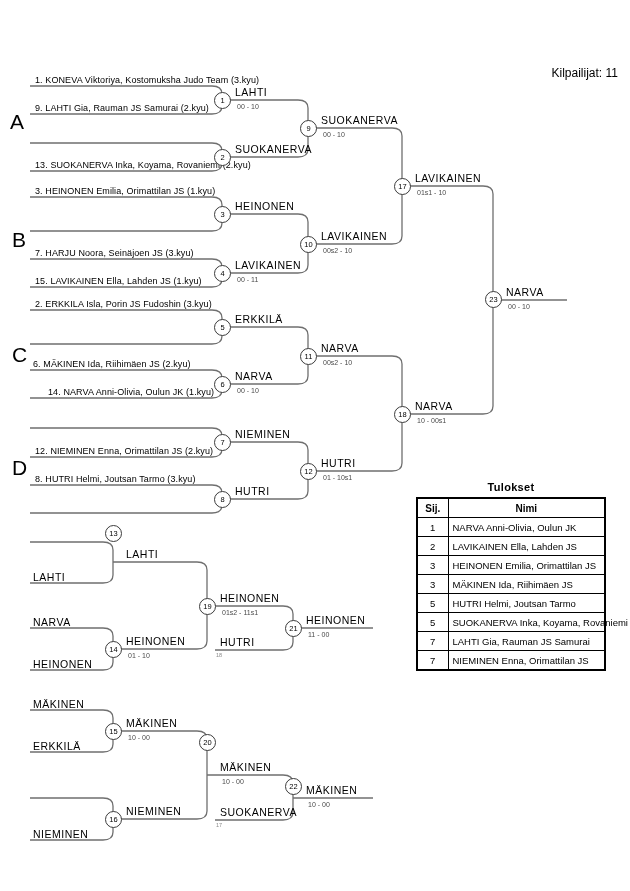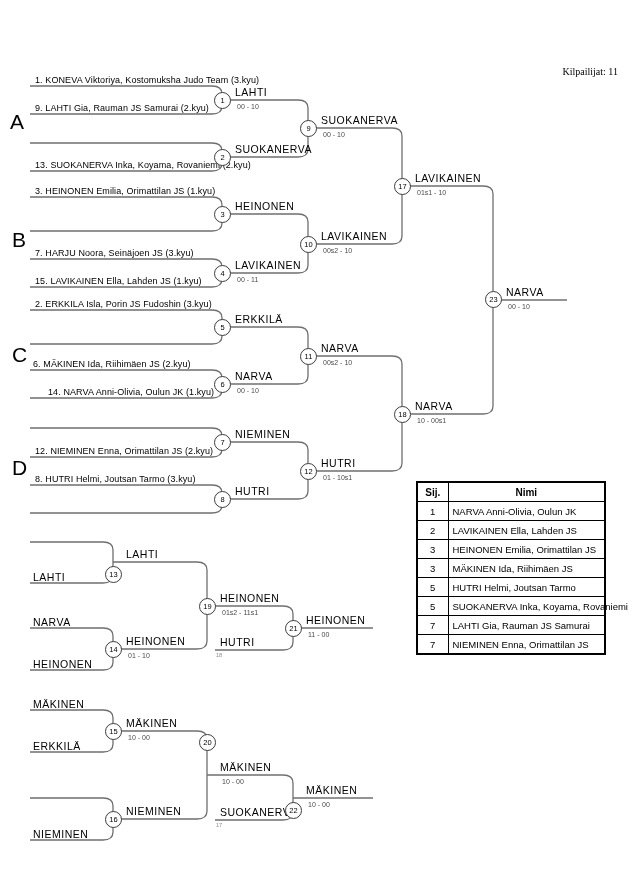--- a/index.html
+++ b/index.html
@@ -1,20 +1,20 @@
 <!DOCTYPE html>
 <html><head>
 <meta charset="utf-8">
 <style>
   html,body{margin:0;padding:0;background:#fff;}
   .page{position:relative;width:630px;height:891px;background:#fff;overflow:hidden;
         font-family:"Liberation Sans","DejaVu Sans",sans-serif;color:#000;}
   .title{position:absolute;left:0;top:36px;width:630px;text-align:center;
          font-size:21px;font-weight:bold;white-space:pre;letter-spacing:.3px;}
-  .competitors{position:absolute;right:12px;top:66px;font-size:10px;font-family:Liberation Serif, serif;}
+  .competitors{position:absolute;right:12px;top:66px;font-size:12px;}
   svg.lines{position:absolute;left:0;top:0;}
   .grp{position:absolute;font-size:21px;letter-spacing:.5px;}
   .seed{position:absolute;font-size:9px;white-space:pre;letter-spacing:.1px;}
   .mc{position:absolute;width:15px;height:15px;border:1px solid #3c3c3c;border-radius:50%;
       background:#fff;font-size:7.5px;line-height:15px;text-align:center;z-index:3;}
   .wl{position:absolute;font-size:10.5px;letter-spacing:.5px;white-space:pre;z-index:2;}
   .sc{position:absolute;font-size:7px;color:#4a4a4a;white-space:pre;z-index:2;}
   .rep{position:absolute;font-size:10.5px;letter-spacing:.5px;white-space:pre;}
   .tiny{position:absolute;font-size:5.5px;color:#8a8a8a;z-index:2;}
   .results{position:absolute;left:416px;top:481px;width:190px;}
@@ -113,30 +113,30 @@
   <div class="mc" style="left:214px;top:206px">3</div>
   <div class="mc" style="left:214px;top:265px">4</div>
   <div class="mc" style="left:214px;top:319px">5</div>
   <div class="mc" style="left:214px;top:376px">6</div>
   <div class="mc" style="left:214px;top:434px">7</div>
   <div class="mc" style="left:214px;top:491px">8</div>
   <div class="mc" style="left:300px;top:120px">9</div>
   <div class="mc" style="left:300px;top:236px">10</div>
   <div class="mc" style="left:300px;top:348px">11</div>
   <div class="mc" style="left:300px;top:463px">12</div>
-  <div class="mc" style="left:105px;top:566px">13</div>
+  <div class="mc" style="left:105px;top:525px">13</div>
   <div class="mc" style="left:105px;top:641px">14</div>
   <div class="mc" style="left:105px;top:723px">15</div>
   <div class="mc" style="left:105px;top:811px">16</div>
   <div class="mc" style="left:394px;top:178px">17</div>
   <div class="mc" style="left:394px;top:406px">18</div>
   <div class="mc" style="left:199px;top:598px">19</div>
   <div class="mc" style="left:199px;top:734px">20</div>
   <div class="mc" style="left:285px;top:620px">21</div>
-  <div class="mc" style="left:285px;top:802px">22</div>
+  <div class="mc" style="left:285px;top:778px">22</div>
   <div class="mc" style="left:485px;top:291px">23</div>
 
   <div class="wl" style="left:235px;top:86px">LAHTI</div>
   <div class="wl" style="left:235px;top:143px">SUOKANERVA</div>
   <div class="wl" style="left:235px;top:200px">HEINONEN</div>
   <div class="wl" style="left:235px;top:259px">LAVIKAINEN</div>
   <div class="wl" style="left:235px;top:313px">ERKKILÄ</div>
   <div class="wl" style="left:235px;top:370px">NARVA</div>
   <div class="wl" style="left:235px;top:428px">NIEMINEN</div>
   <div class="wl" style="left:235px;top:485px">HUTRI</div>
@@ -179,20 +179,21 @@
   <div class="rep" style="left:33px;top:698px">MÄKINEN</div>
   <div class="rep" style="left:33px;top:740px">ERKKILÄ</div>
   <div class="rep" style="left:33px;top:828px">NIEMINEN</div>
 
   <div class="rep" style="left:220px;top:636px">HUTRI</div>
   <div class="tiny" style="left:216px;top:652px">18</div>
   <div class="rep" style="left:220px;top:806px">SUOKANERVA</div>
   <div class="tiny" style="left:216px;top:822px">17</div>
 
   <div class="results">
+    <div class="rtitle">Tulokset</div>
     <table>
       <colgroup>
           <col class="c1">
           <col>
         </colgroup>
       <tbody>
           <tr>
         <th>Sij.</th>
         <th>Nimi</th>
       </tr>

